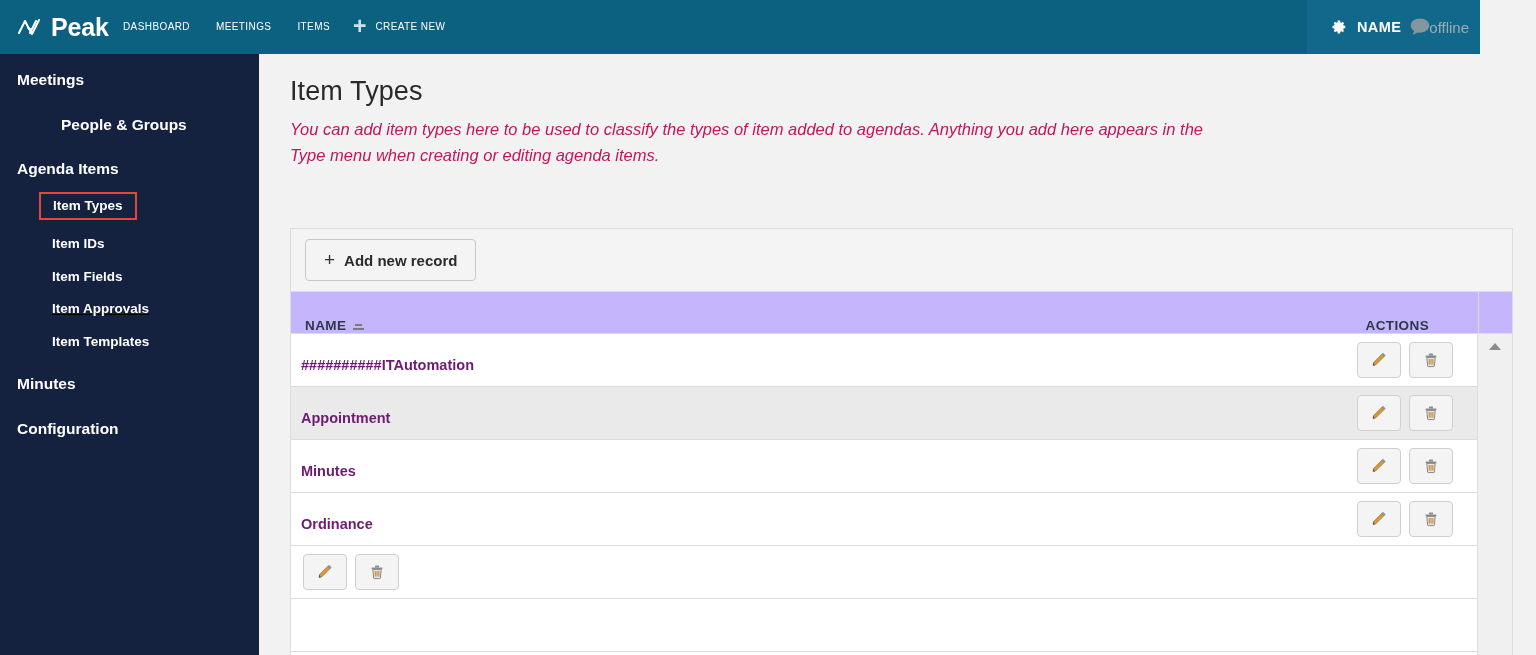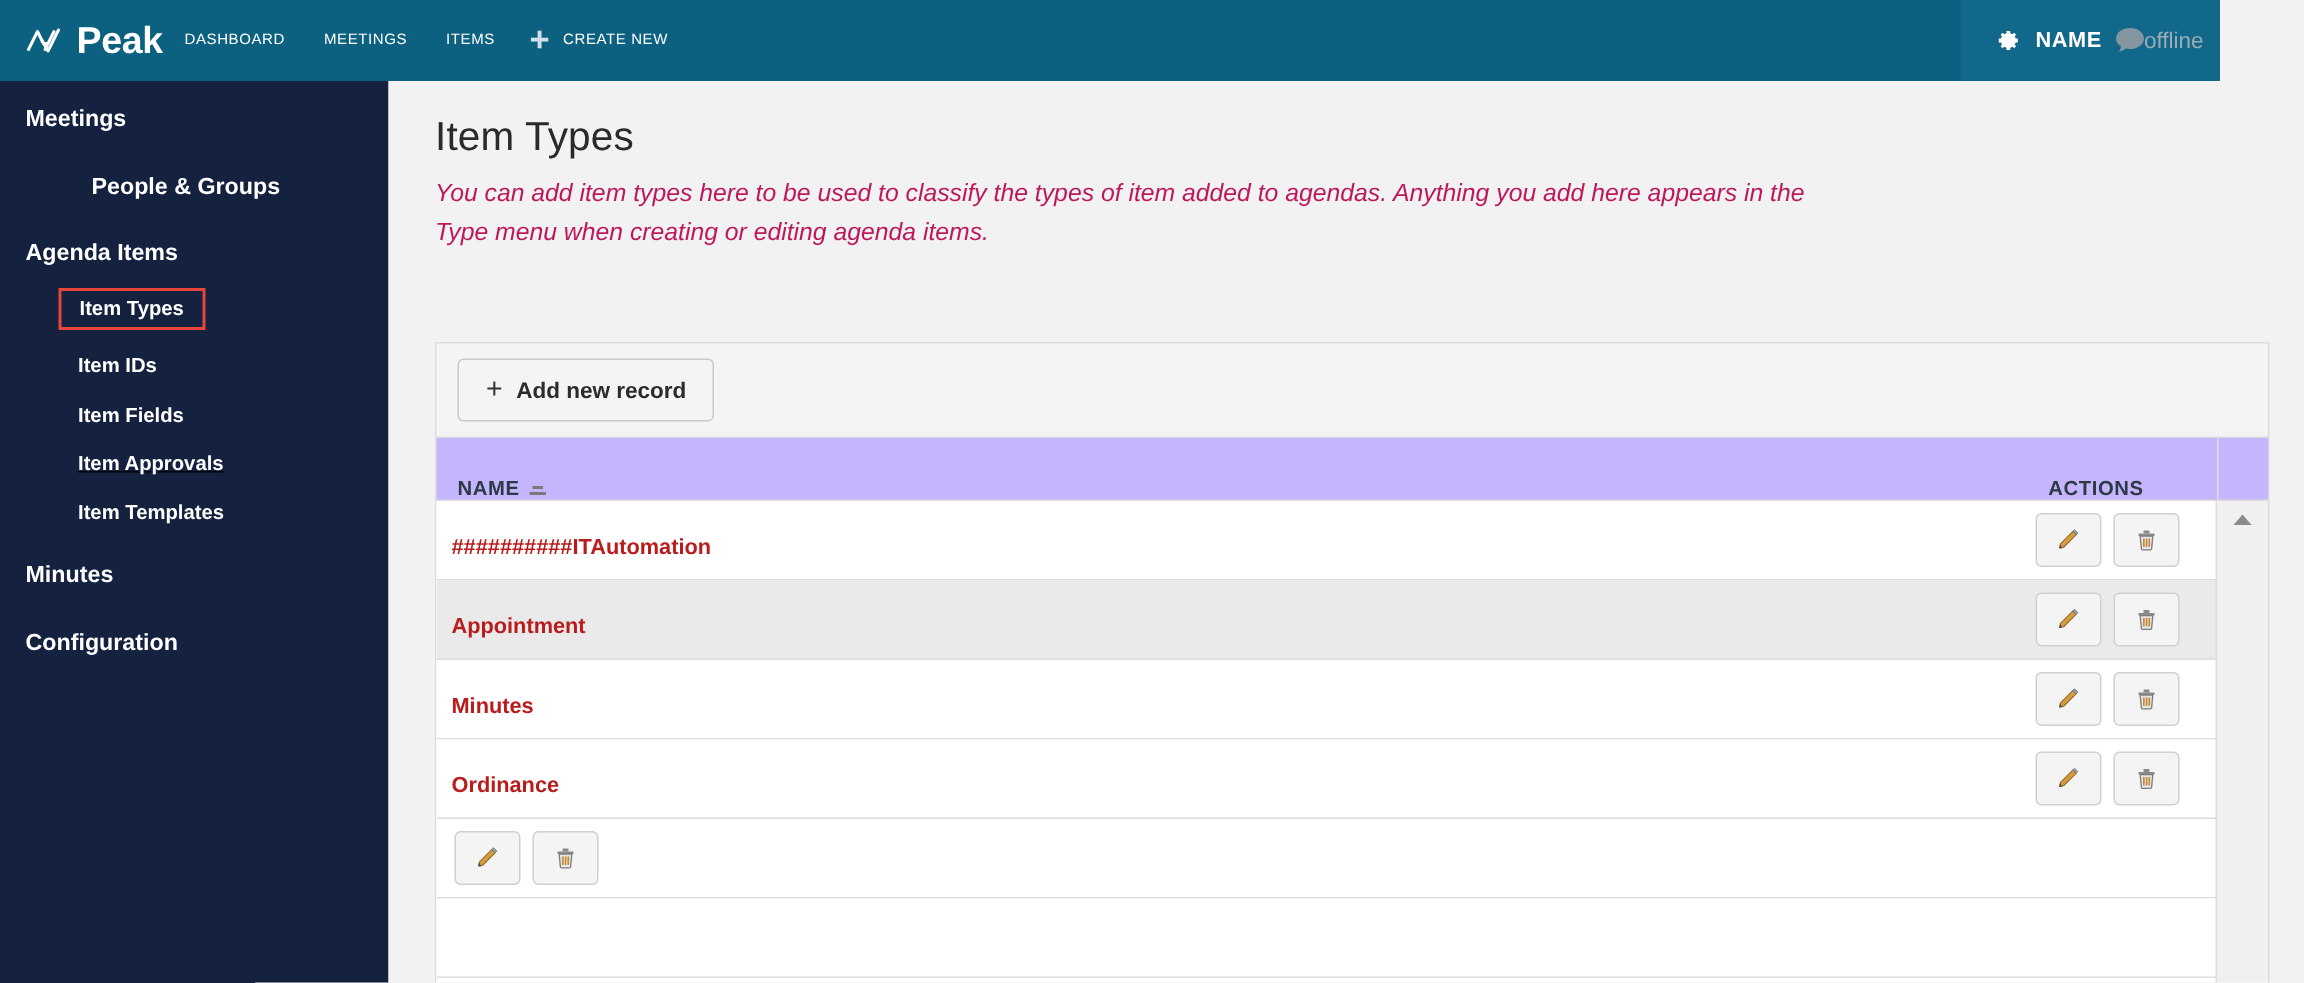--- a/index.html
+++ b/index.html
@@ -171,21 +171,21 @@
   .row {
     display: flex; align-items: center;
     height: 53px;
     border-bottom: 1px solid #dcdcdc;
     background: #ffffff;
     position: relative;
   }
   .row.alt { background: #eaeaea; }
   .cell-name {
     padding-left: 10px; width: 1054px;
-    font-size: 14.5px; font-weight: 700; color: #b91c1c;
+    font-size: 14.5px; font-weight: 700; color: #701a75;
     white-space: nowrap; overflow: hidden; margin-top: 10px;
   }
   .cell-actions {
     width: 155px; display: flex; align-items: center;
     justify-content: flex-start; gap: 8px;
     padding-left: 12px;
   }
   .act-btn {
     width: 44px; height: 36px;
     background: #f4f4f4;

